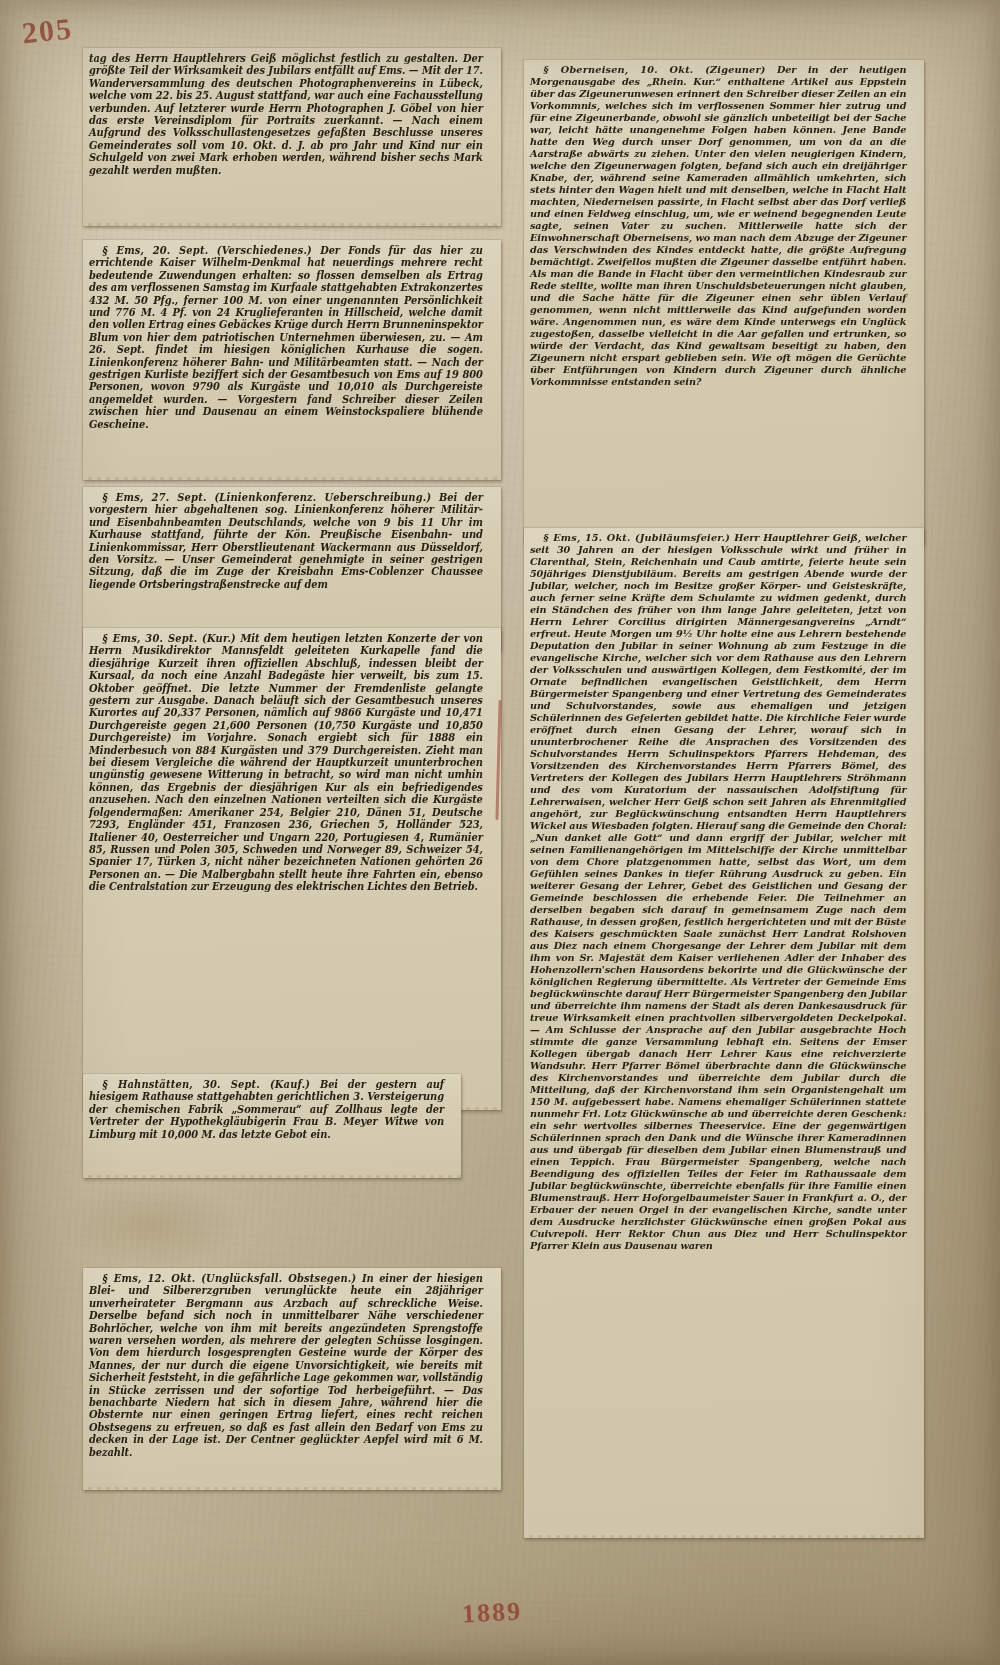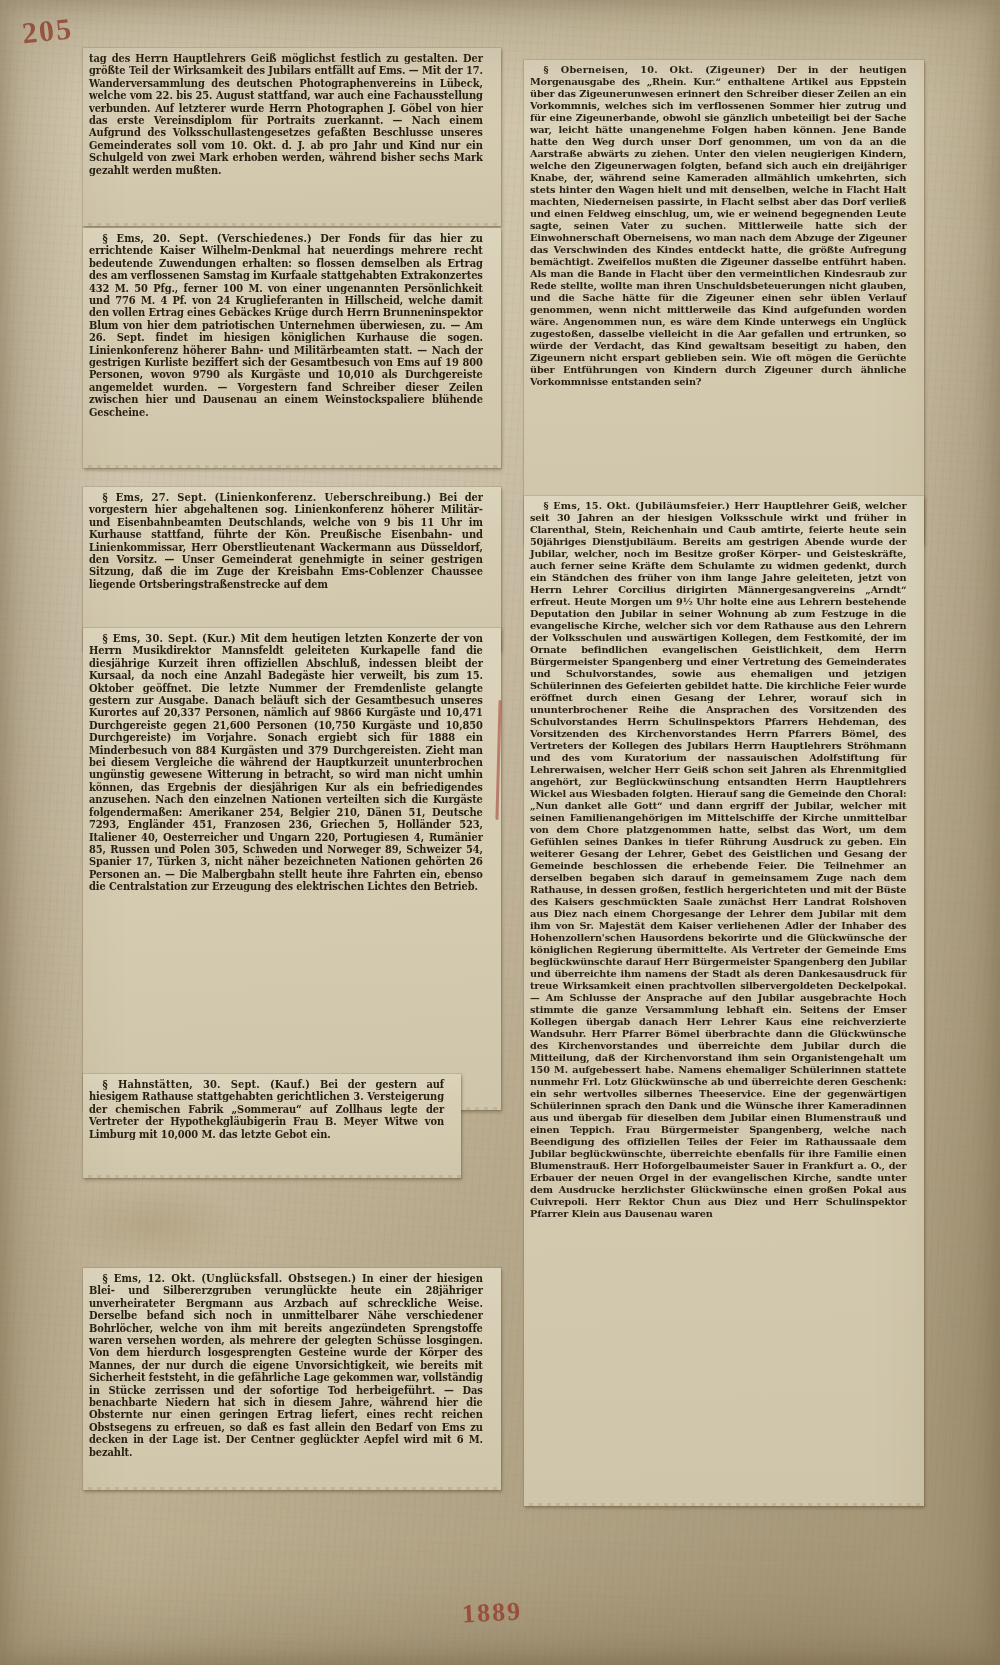--- a/index.html
+++ b/index.html
@@ -42,20 +42,21 @@
   }
 
   
   .clip {
     position: absolute;
     background:
       linear-gradient(178deg, #ddd5bd 0%, #d6cdb3 40%, #cfc5aa 100%);
     box-shadow: 1px 2px 3px rgba(60,45,20,0.35), 0 0 0 1px rgba(120,100,70,0.18);
     color: #2a2416;
     overflow: hidden;
+    font-style: italic;
   }
   .clip .inner {
     padding: 4px 6px 5px 6px;
   }
   .col-text {
     font-family: "DejaVu Serif", "Liberation Serif", serif;
     font-weight: 700;
     text-align: justify;
     -webkit-hyphens: auto;
     hyphens: auto;
@@ -114,21 +115,21 @@
 <div id="page">
   <div class="stain" style="left:60px; top:1180px; width:180px; height:90px; background:radial-gradient(ellipse, rgba(120,95,55,0.18), rgba(0,0,0,0) 70%);"></div>
   <div class="stain" style="left:640px; top:90px; width:260px; height:160px; background:radial-gradient(ellipse, rgba(130,105,60,0.12), rgba(0,0,0,0) 70%);"></div>
 
   <div class="clip ragged-b" style="left:83px; top:48px; width:418px; height:178px;">
     <div class="inner">
       <div class="col-text fraktur tiny">tag des Herrn Hauptlehrers Geiß möglichst festlich zu gestalten. Der größte Teil der Wirksamkeit des Jubilars entfällt auf Ems. — Mit der 17. Wanderversammlung des deutschen Photographenvereins in Lübeck, welche vom 22. bis 25. August stattfand, war auch eine Fachausstellung verbunden. Auf letzterer wurde Herrn Photographen J. Göbel von hier das erste Vereinsdiplom für Portraits zuerkannt. — Nach einem Aufgrund des Volksschullastengesetzes gefaßten Beschlusse unseres Gemeinderates soll vom 10. Okt. d. J. ab pro Jahr und Kind nur ein Schulgeld von zwei Mark erhoben werden, während bisher sechs Mark gezahlt werden mußten.</div>
     </div>
   </div>
 
-  <div class="clip ragged-b" style="left:83px; top:228px; width:418px; height:240px;">
+  <div class="clip ragged-b" style="left:83px; top:240px; width:418px; height:240px;">
     <div class="inner">
       <div class="col-text fraktur tiny indent">
         <span class="head">§ Ems, 20. Sept. (Verschiedenes.)</span>
         <span>Der Fonds für das hier zu errichtende Kaiser Wilhelm-Denkmal hat neuerdings mehrere recht bedeutende Zuwendungen erhalten: so flossen demselben als Ertrag des am verflossenen Samstag im Kurfaale stattgehabten Extrakonzertes 432 M. 50 Pfg., ferner 100 M. von einer ungenannten Persönlichkeit und 776 M. 4 Pf. von 24 Kruglieferanten in Hillscheid, welche damit den vollen Ertrag eines Gebäckes Krüge durch Herrn Brunneninspektor Blum von hier dem patriotischen Unternehmen überwiesen, zu. — Am 26. Sept. findet im hiesigen königlichen Kurhause die sogen. Linienkonferenz höherer Bahn- und Militärbeamten statt. — Nach der gestrigen Kurliste beziffert sich der Gesamtbesuch von Ems auf 19 800 Personen, wovon 9790 als Kurgäste und 10,010 als Durchgereiste angemeldet wurden. — Vorgestern fand Schreiber dieser Zeilen zwischen hier und Dausenau an einem Weinstockspaliere blühende Gescheine.</span>
       </div>
     </div>
   </div>
 
   <div class="clip ragged-b" style="left:83px; top:487px; width:418px; height:164px;">
     <div class="inner">
@@ -168,21 +169,21 @@
 
   <div class="clip ragged-b" style="left:524px; top:60px; width:400px; height:484px;">
     <div class="inner">
       <div class="col-text fraktur tiny2 indent">
         <span class="head">§ Oberneisen, 10. Okt. (Zigeuner)</span>
         <span>Der in der heutigen Morgenausgabe des „Rhein. Kur.“ enthaltene Artikel aus Eppstein über das Zigeunerunwesen erinnert den Schreiber dieser Zeilen an ein Vorkommnis, welches sich im verflossenen Sommer hier zutrug und für eine Zigeunerbande, obwohl sie gänzlich unbeteiligt bei der Sache war, leicht hätte unangenehme Folgen haben können. Jene Bande hatte den Weg durch unser Dorf genommen, um von da an die Aarstraße abwärts zu ziehen. Unter den vielen neugierigen Kindern, welche den Zigeunerwagen folgten, befand sich auch ein dreijähriger Knabe, der, während seine Kameraden allmählich umkehrten, sich stets hinter den Wagen hielt und mit denselben, welche in Flacht Halt machten, Niederneisen passirte, in Flacht selbst aber das Dorf verließ und einen Feldweg einschlug, um, wie er weinend begegnenden Leute sagte, seinen Vater zu suchen. Mittlerweile hatte sich der Einwohnerschaft Oberneisens, wo man nach dem Abzuge der Zigeuner das Verschwinden des Kindes entdeckt hatte, die größte Aufregung bemächtigt. Zweifellos mußten die Zigeuner dasselbe entführt haben. Als man die Bande in Flacht über den vermeintlichen Kindesraub zur Rede stellte, wollte man ihren Unschuldsbeteuerungen nicht glauben, und die Sache hätte für die Zigeuner einen sehr üblen Verlauf genommen, wenn nicht mittlerweile das Kind aufgefunden worden wäre. Angenommen nun, es wäre dem Kinde unterwegs ein Unglück zugestoßen, dasselbe vielleicht in die Aar gefallen und ertrunken, so würde der Verdacht, das Kind gewaltsam beseitigt zu haben, den Zigeunern nicht erspart geblieben sein. Wie oft mögen die Gerüchte über Entführungen von Kindern durch Zigeuner durch ähnliche Vorkommnisse entstanden sein?</span>
       </div>
     </div>
   </div>
 
-  <div class="clip ragged-b" style="left:524px; top:496px; width:400px; height:1010px;">
+  <div class="clip ragged-b" style="left:524px; top:528px; width:400px; height:1010px;">
     <div class="inner">
       <div class="col-text fraktur tiny2 indent">
         <span class="head">§ Ems, 15. Okt. (Jubiläumsfeier.)</span>
         <span>Herr Hauptlehrer Geiß, welcher seit 30 Jahren an der hiesigen Volksschule wirkt und früher in Clarenthal, Stein, Reichenhain und Caub amtirte, feierte heute sein 50jähriges Dienstjubiläum. Bereits am gestrigen Abende wurde der Jubilar, welcher, noch im Besitze großer Körper- und Geisteskräfte, auch ferner seine Kräfte dem Schulamte zu widmen gedenkt, durch ein Ständchen des früher von ihm lange Jahre geleiteten, jetzt von Herrn Lehrer Corcilius dirigirten Männergesangvereins „Arndt“ erfreut. Heute Morgen um 9½ Uhr holte eine aus Lehrern bestehende Deputation den Jubilar in seiner Wohnung ab zum Festzuge in die evangelische Kirche, welcher sich vor dem Rathause aus den Lehrern der Volksschulen und auswärtigen Kollegen, dem Festkomité, der im Ornate befindlichen evangelischen Geistlichkeit, dem Herrn Bürgermeister Spangenberg und einer Vertretung des Gemeinderates und Schulvorstandes, sowie aus ehemaligen und jetzigen Schülerinnen des Gefeierten gebildet hatte. Die kirchliche Feier wurde eröffnet durch einen Gesang der Lehrer, worauf sich in ununterbrochener Reihe die Ansprachen des Vorsitzenden des Schulvorstandes Herrn Schulinspektors Pfarrers Hehdeman, des Vorsitzenden des Kirchenvorstandes Herrn Pfarrers Bömel, des Vertreters der Kollegen des Jubilars Herrn Hauptlehrers Ströhmann und des vom Kuratorium der nassauischen Adolfstiftung für Lehrerwaisen, welcher Herr Geiß schon seit Jahren als Ehrenmitglied angehört, zur Beglückwünschung entsandten Herrn Hauptlehrers Wickel aus Wiesbaden folgten. Hierauf sang die Gemeinde den Choral: „Nun danket alle Gott“ und dann ergriff der Jubilar, welcher mit seinen Familienangehörigen im Mittelschiffe der Kirche unmittelbar von dem Chore platzgenommen hatte, selbst das Wort, um dem Gefühlen seines Dankes in tiefer Rührung Ausdruck zu geben. Ein weiterer Gesang der Lehrer, Gebet des Geistlichen und Gesang der Gemeinde beschlossen die erhebende Feier. Die Teilnehmer an derselben begaben sich darauf in gemeinsamem Zuge nach dem Rathause, in dessen großen, festlich hergerichteten und mit der Büste des Kaisers geschmückten Saale zunächst Herr Landrat Rolshoven aus Diez nach einem Chorgesange der Lehrer dem Jubilar mit dem ihm von Sr. Majestät dem Kaiser verliehenen Adler der Inhaber des Hohenzollern'schen Hausordens bekorirte und die Glückwünsche der königlichen Regierung übermittelte. Als Vertreter der Gemeinde Ems beglückwünschte darauf Herr Bürgermeister Spangenberg den Jubilar und überreichte ihm namens der Stadt als deren Dankesausdruck für treue Wirksamkeit einen prachtvollen silbervergoldeten Deckelpokal. — Am Schlusse der Ansprache auf den Jubilar ausgebrachte Hoch stimmte die ganze Versammlung lebhaft ein. Seitens der Emser Kollegen übergab danach Herr Lehrer Kaus eine reichverzierte Wandsuhr. Herr Pfarrer Bömel überbrachte dann die Glückwünsche des Kirchenvorstandes und überreichte dem Jubilar durch die Mitteilung, daß der Kirchenvorstand ihm sein Organistengehalt um 150 M. aufgebessert habe. Namens ehemaliger Schülerinnen stattete nunmehr Frl. Lotz Glückwünsche ab und überreichte deren Geschenk: ein sehr wertvolles silbernes Theeservice. Eine der gegenwärtigen Schülerinnen sprach den Dank und die Wünsche ihrer Kameradinnen aus und übergab für dieselben dem Jubilar einen Blumenstrauß und einen Teppich. Frau Bürgermeister Spangenberg, welche nach Beendigung des offiziellen Teiles der Feier im Rathaussaale dem Jubilar beglückwünschte, überreichte ebenfalls für ihre Familie einen Blumenstrauß. Herr Hoforgelbaumeister Sauer in Frankfurt a. O., der Erbauer der neuen Orgel in der evangelischen Kirche, sandte unter dem Ausdrucke herzlichster Glückwünsche einen großen Pokal aus Cuivrepoli. Herr Rektor Chun aus Diez und Herr Schulinspektor Pfarrer Klein aus Dausenau waren</span>
       </div>
     </div>
   </div>
 
   <div id="redline"></div>
 

